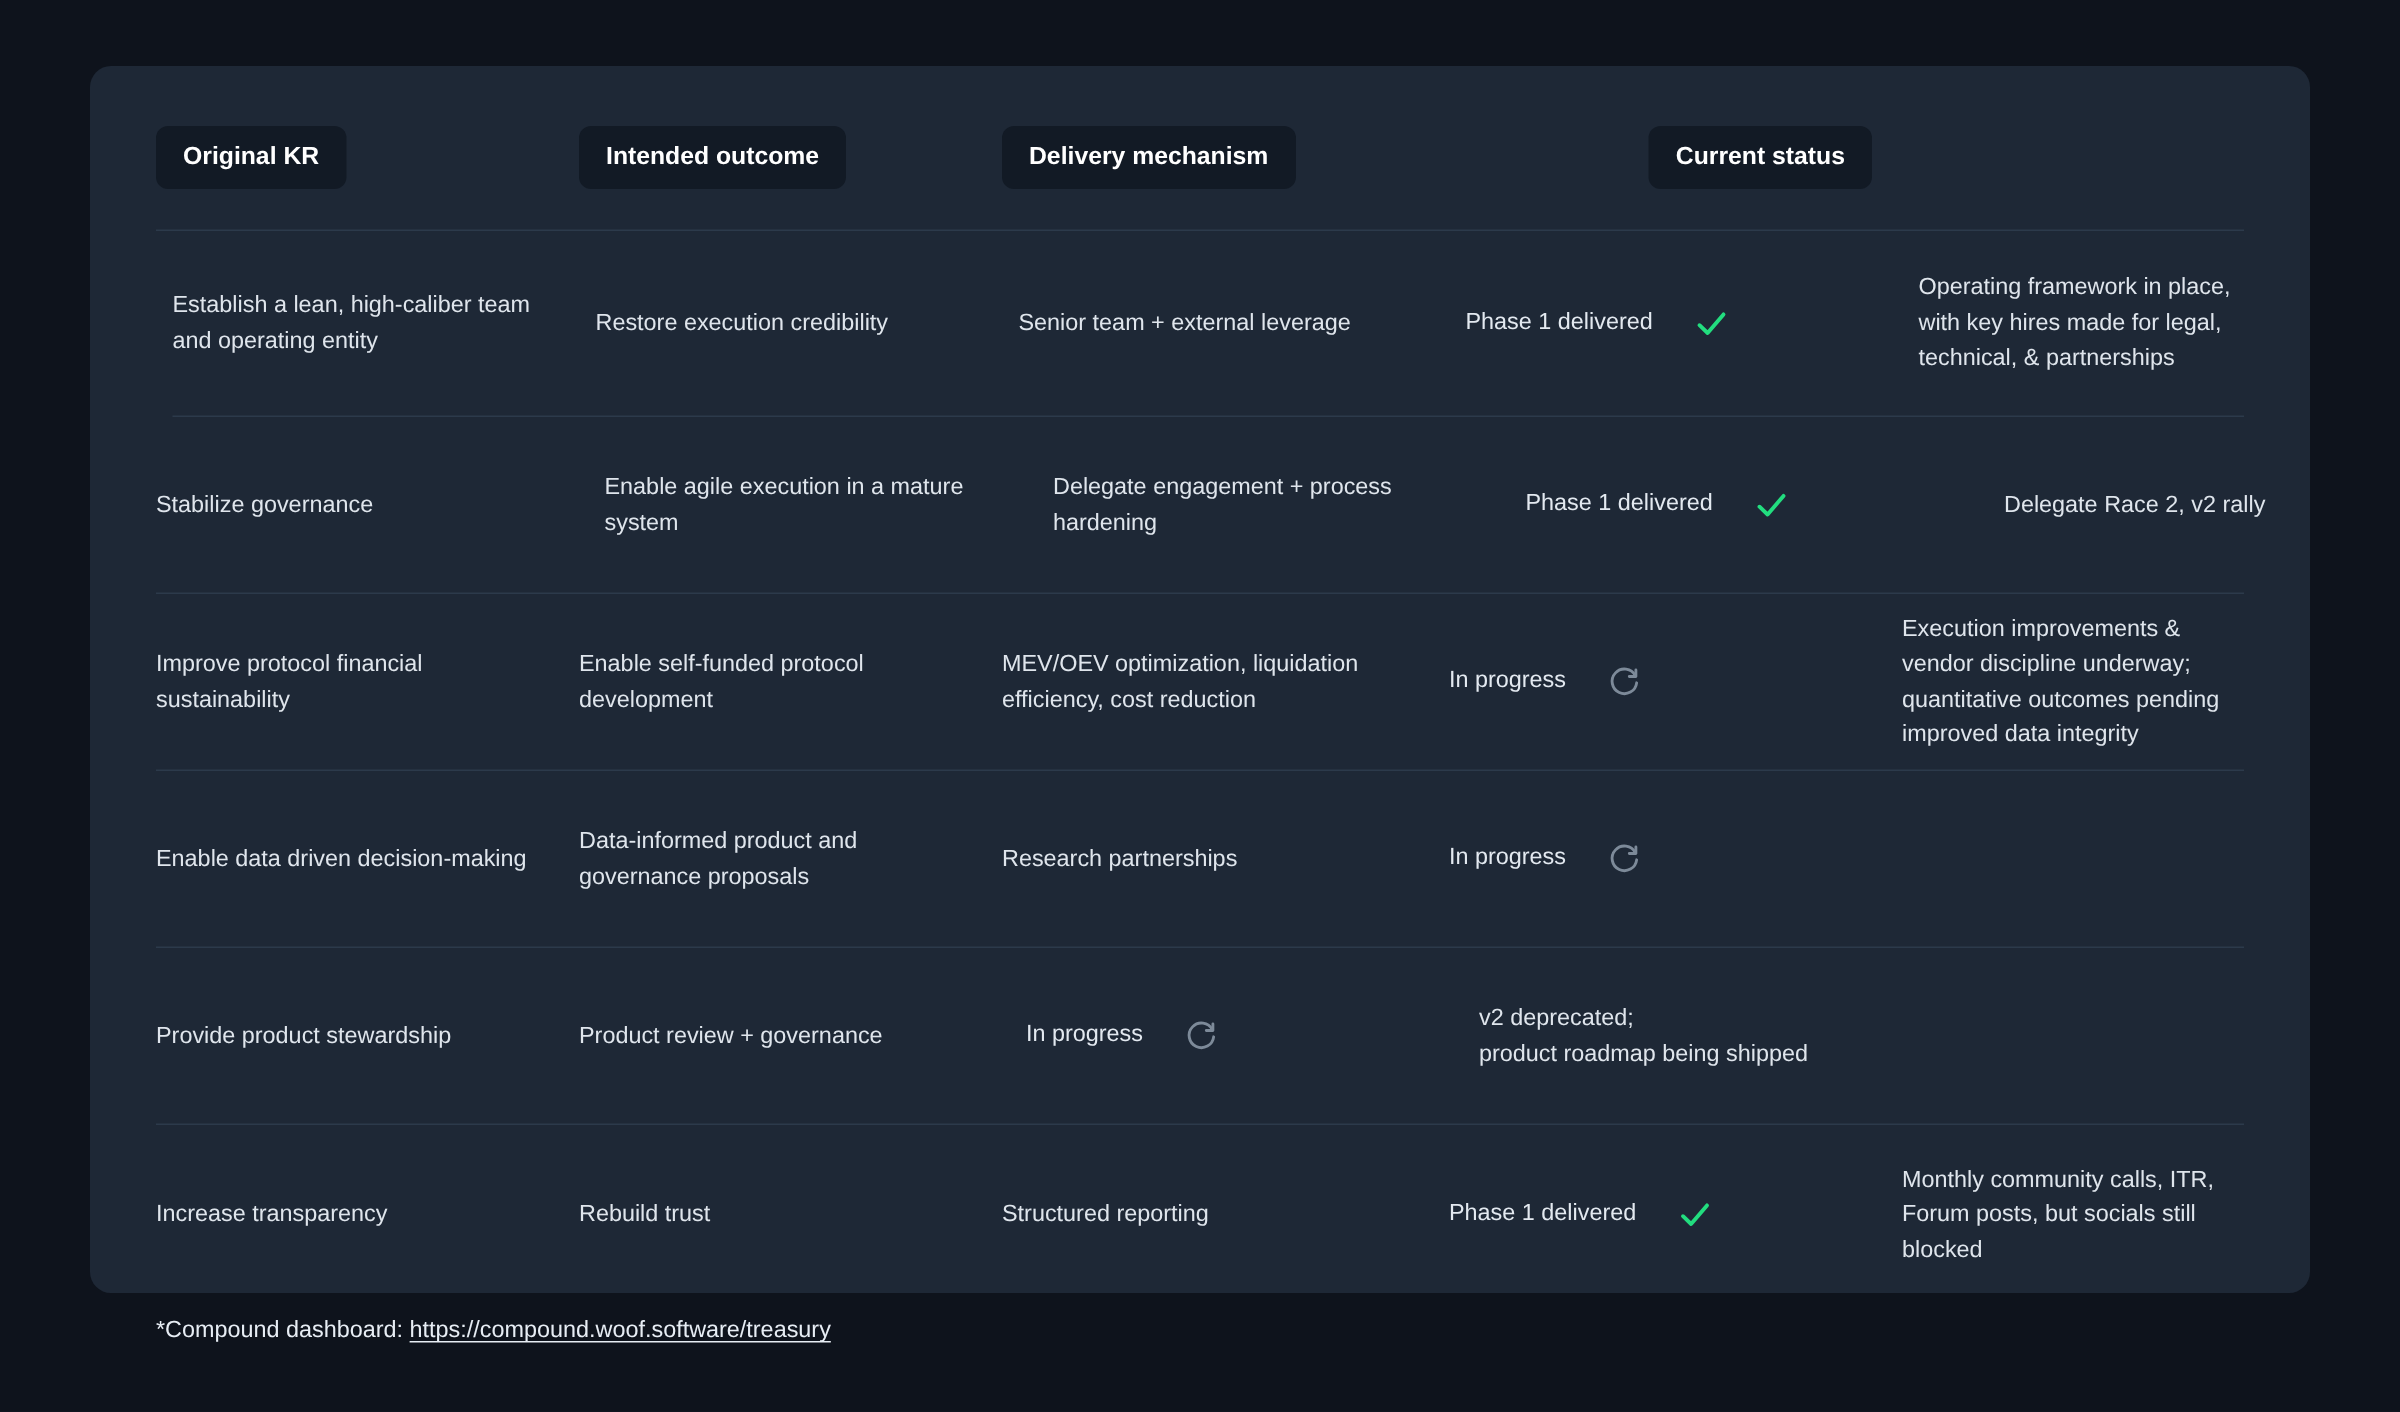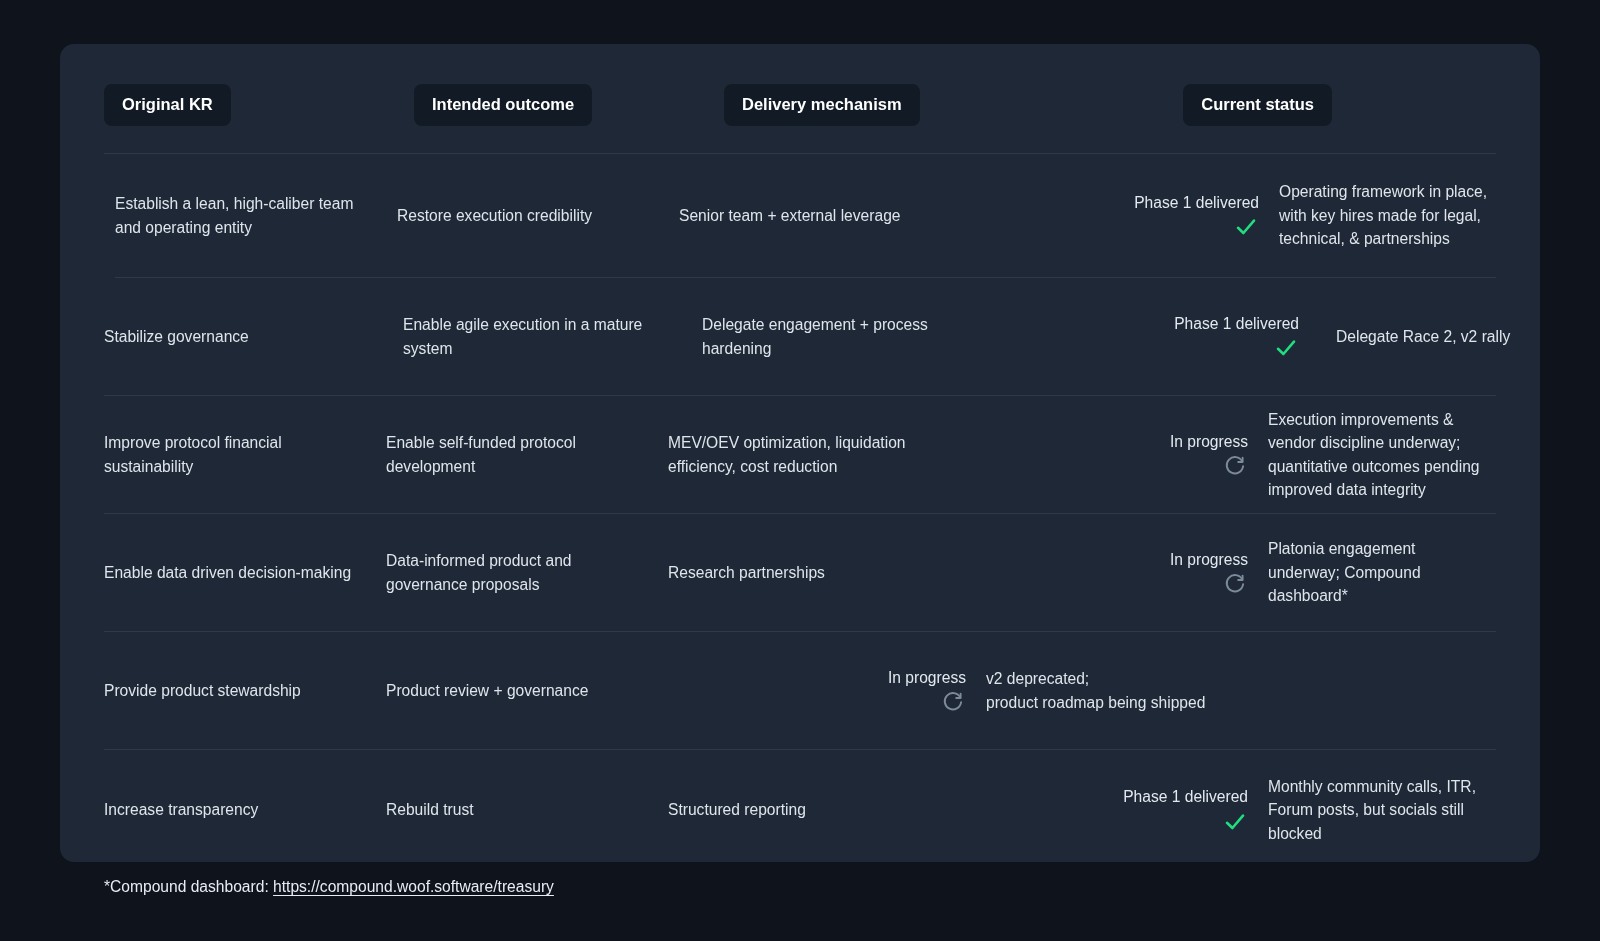--- a/index.html
+++ b/index.html
@@ -36,21 +36,20 @@
     top: 40px;
     width: 1392px;
   }
 
   
   .thead {
     display: flex;
     align-items: flex-start;
     padding-bottom: 27px;
     border-bottom: 1px solid #2c3a4b;
-    gap: 28px;
   }
 
   .th {
     display: flex;
     align-items: flex-start;
   }
 
   .th-pill {
     display: inline-block;
     background: #121a25;
@@ -84,24 +83,23 @@
 
   .td {
     color: #dfe5ec;
     font-size: 15.6px;
     line-height: 23.5px;
     padding-right: 26px;
   }
 
   .td.c4 {
     display: flex;
-    align-items: flex-end;
+    align-items: flex-start;
     padding-left: 18px;
     padding-right: 0;
-    flex-direction: column;
   }
 
   .status-text {
     color: #e3e9f0;
     font-size: 15.6px;
     line-height: 23.5px;
     white-space: nowrap;
   }
 
   .status-icon {
@@ -218,21 +216,20 @@
         <div class="td c3">Research partnerships</div>
         <div class="td c4">
           <span class="status-text">In progress</span>
           <span class="status-icon">
             <svg width="24" height="24" viewBox="0 0 24 24" fill="none">
                 <path d="M19.2 7.4 A8.2 8.2 0 1 0 20.1 12.2" stroke="#7d8a99" stroke-width="1.9" stroke-linecap="round"></path>
                 <path d="M19.6 3.6 L19.6 8.0 L15.2 8.0" stroke="#7d8a99" stroke-width="1.9" stroke-linecap="round" stroke-linejoin="round"></path>
               </svg>
           </span>
         </div>
-        <div class="td c5">Platonia engagement underway; Compound dashboard*</div>
       </div>
 
       <div class="tr r5">
         <div class="td c1">Provide product stewardship</div>
         <div class="td c3">Product review + governance</div>
         <div class="td c4">
           <span class="status-text">In progress</span>
           <span class="status-icon">
             <svg width="24" height="24" viewBox="0 0 24 24" fill="none">
                 <path d="M19.2 7.4 A8.2 8.2 0 1 0 20.1 12.2" stroke="#7d8a99" stroke-width="1.9" stroke-linecap="round"></path>

